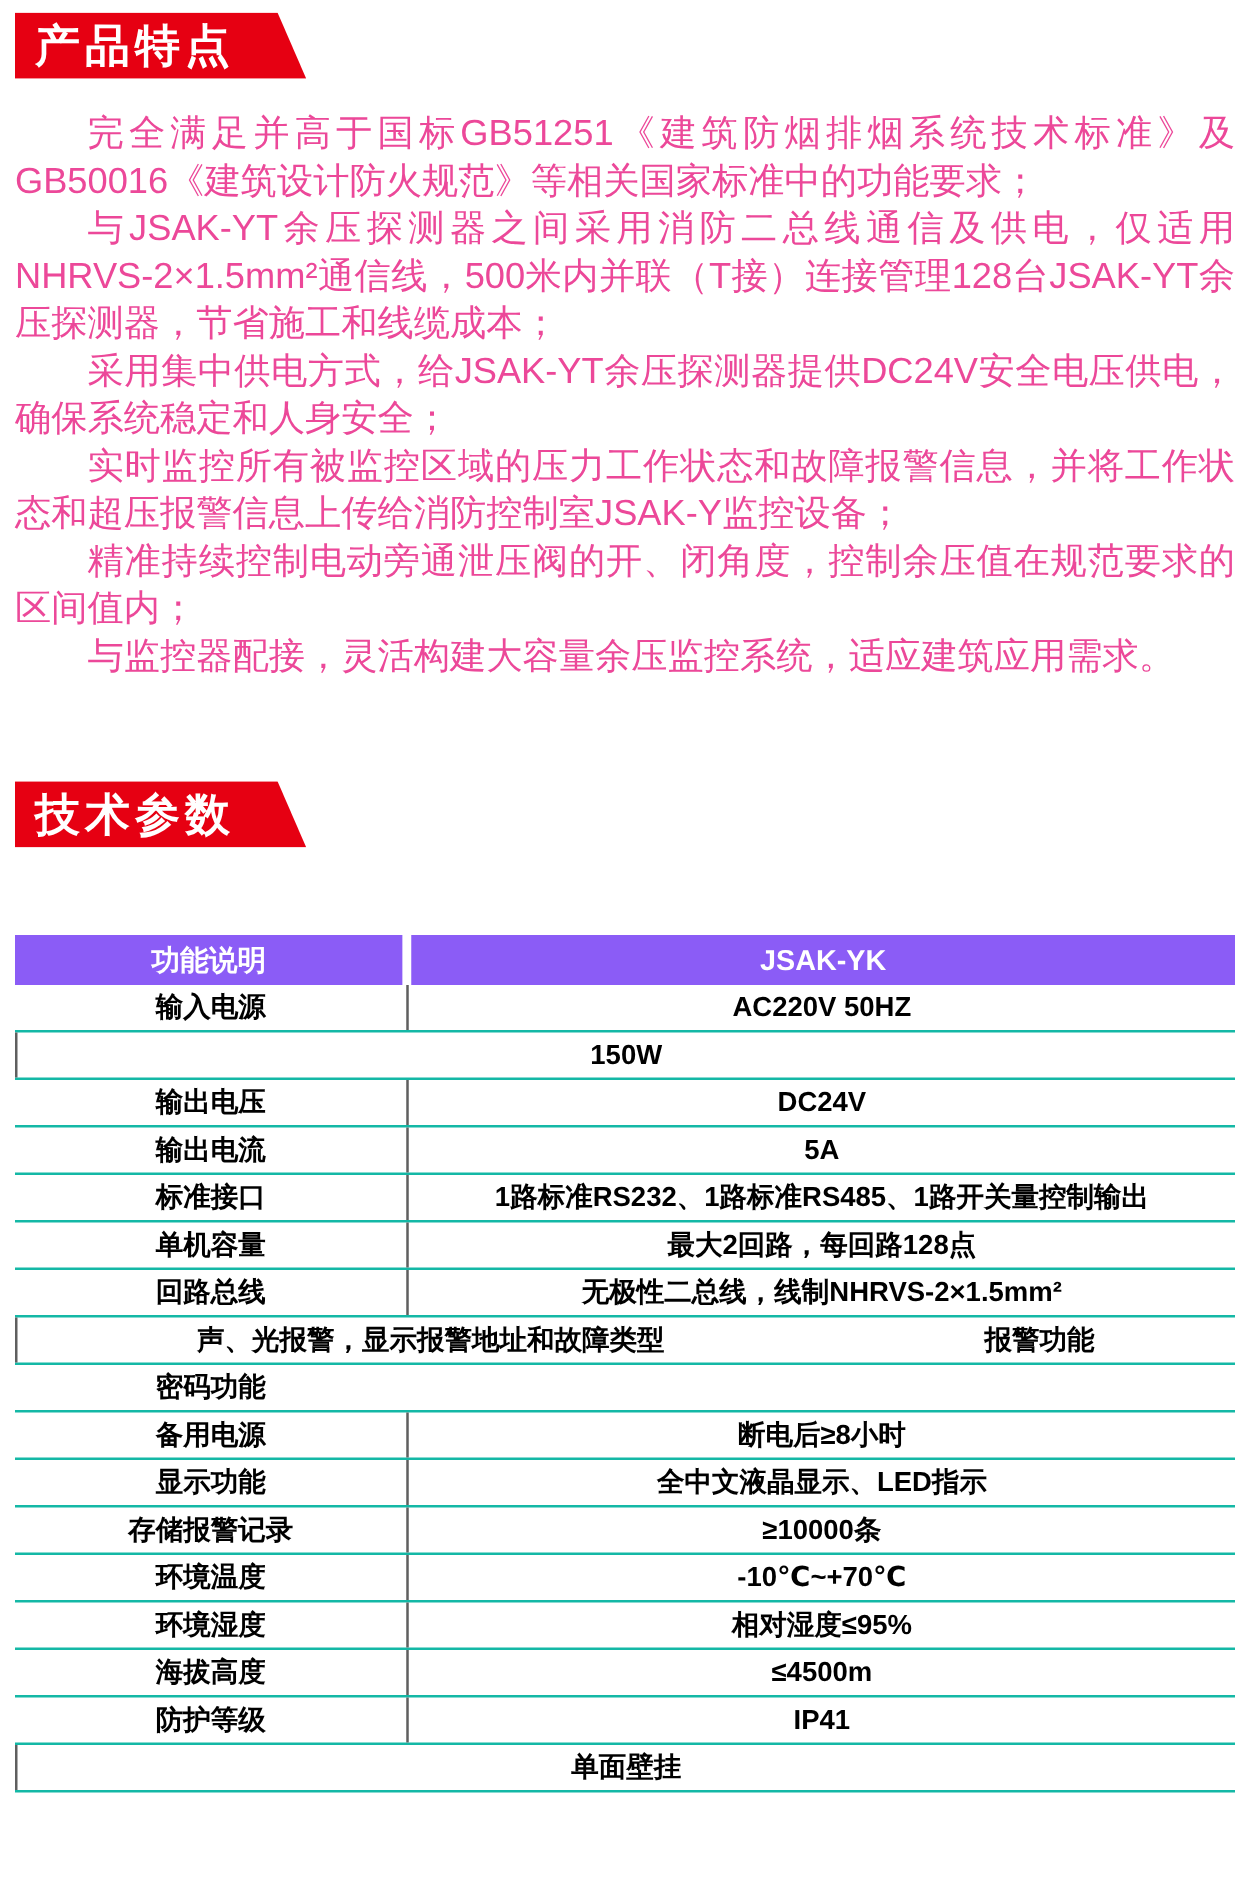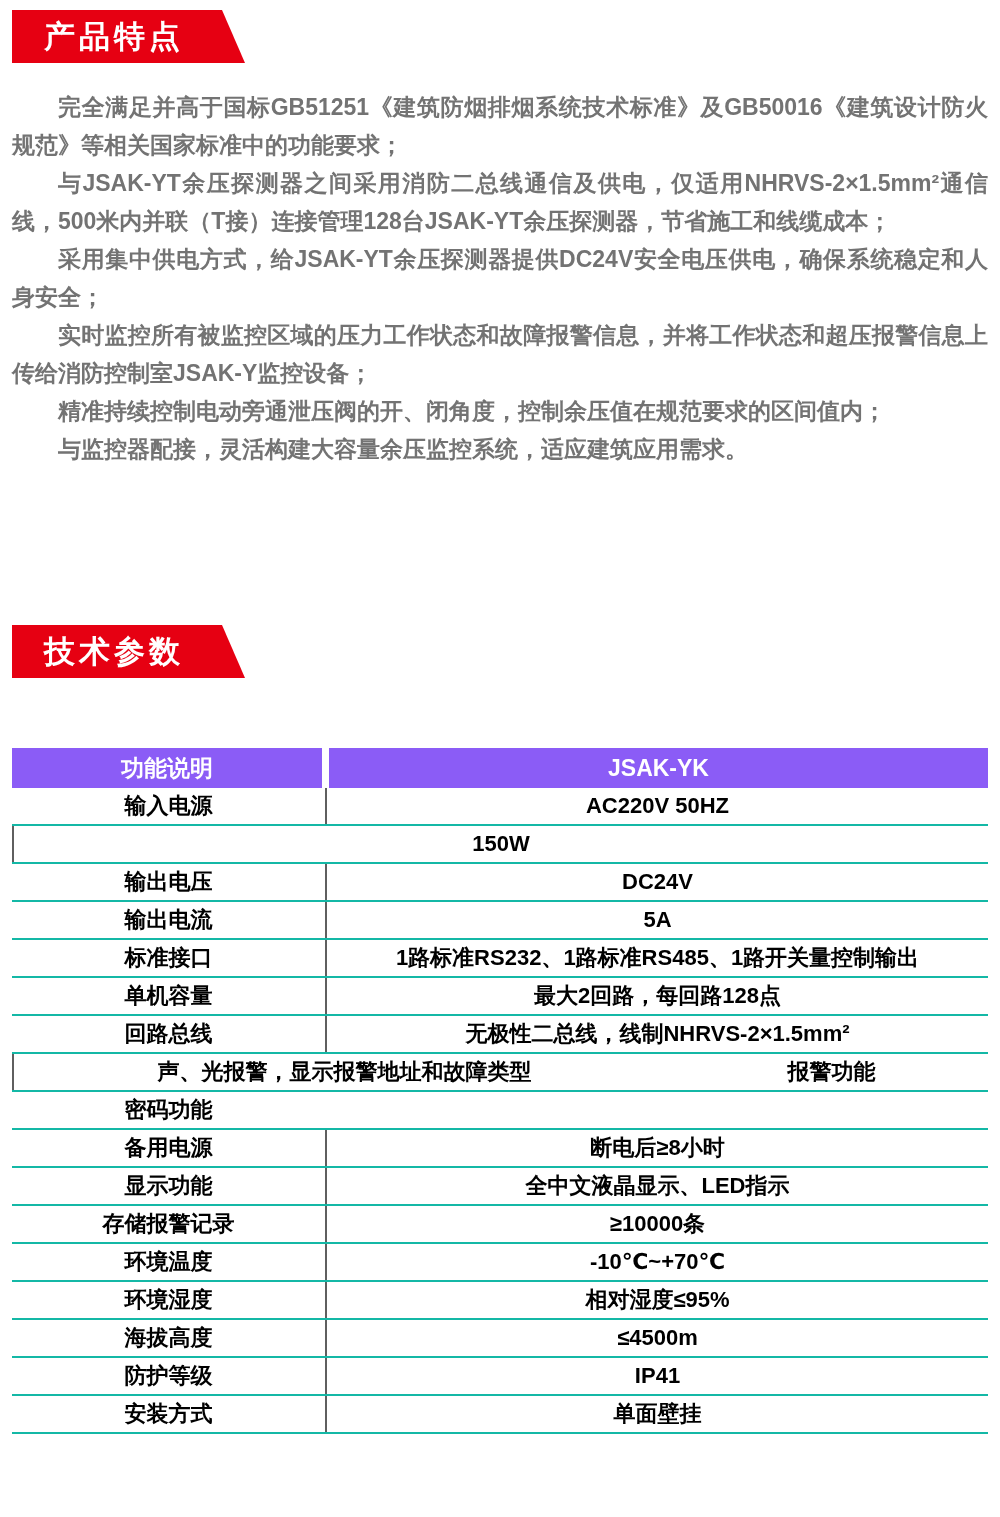--- a/index.html
+++ b/index.html
@@ -20,43 +20,43 @@
     height: 53px;
     background: #e60012;
     clip-path: polygon(0 0, calc(100% - 23px) 0, 100% 100%, 0 100%);
     display: flex;
     align-items: center;
   }
   #banner-features { top: 10px; }
   #banner-specs    { top: 625px; }
   .banner-text {
     color: #ffffff;
-    font-size: 31px;
+    font-size: 36px;
     font-weight: bold;
     letter-spacing: 4px;
-    padding-left: 32px;
+    padding-left: 16px;
     line-height: 1;
     white-space: nowrap;
   }
 
   
   .features-text {
     position: absolute;
     top: 88px;
     left: 12px;
     width: 976px;
   }
   .feature-para {
     margin: 0;
-    font-size: 23px;
+    font-size: 29px;
     line-height: 38px;
     text-indent: 2em;
     text-align: justify;
-    font-weight: 700;
-    color: #737373;
+    font-weight: 400;
+    color: #ec4899;
   }
 
   
   .spec-table {
     position: absolute;
     top: 748px;
     left: 12px;
     width: 976px;
   }
   .thead { display: flex; height: 40px; }
@@ -172,17 +172,16 @@
       </div>
       <div class="trow">
         <div class="td td-label">海拔高度</div>
         <div class="td td-value">≤4500m</div>
       </div>
       <div class="trow">
         <div class="td td-label">防护等级</div>
         <div class="td td-value">IP41</div>
       </div>
       <div class="trow">
-        <div class="td td-label">安装方式</div>
         <div class="td td-value">单面壁挂</div>
       </div>
     </div>
 </div>
 
 </body></html>

